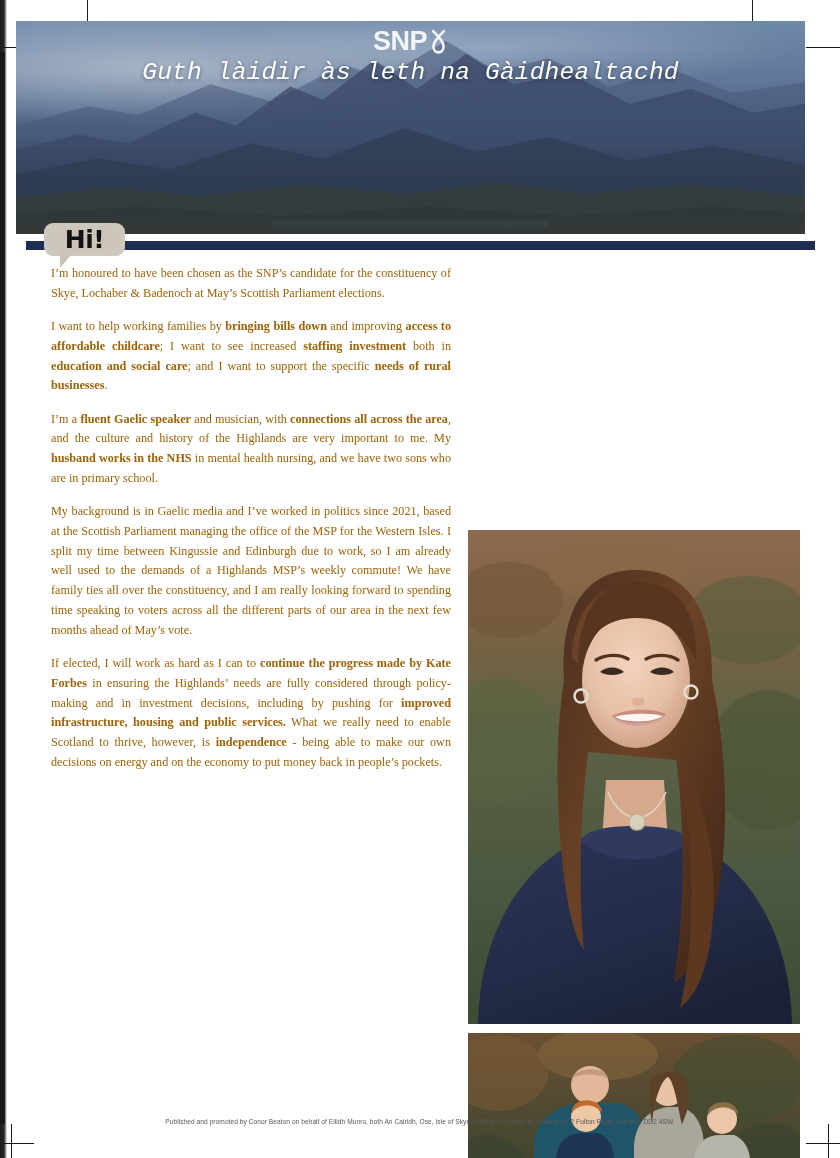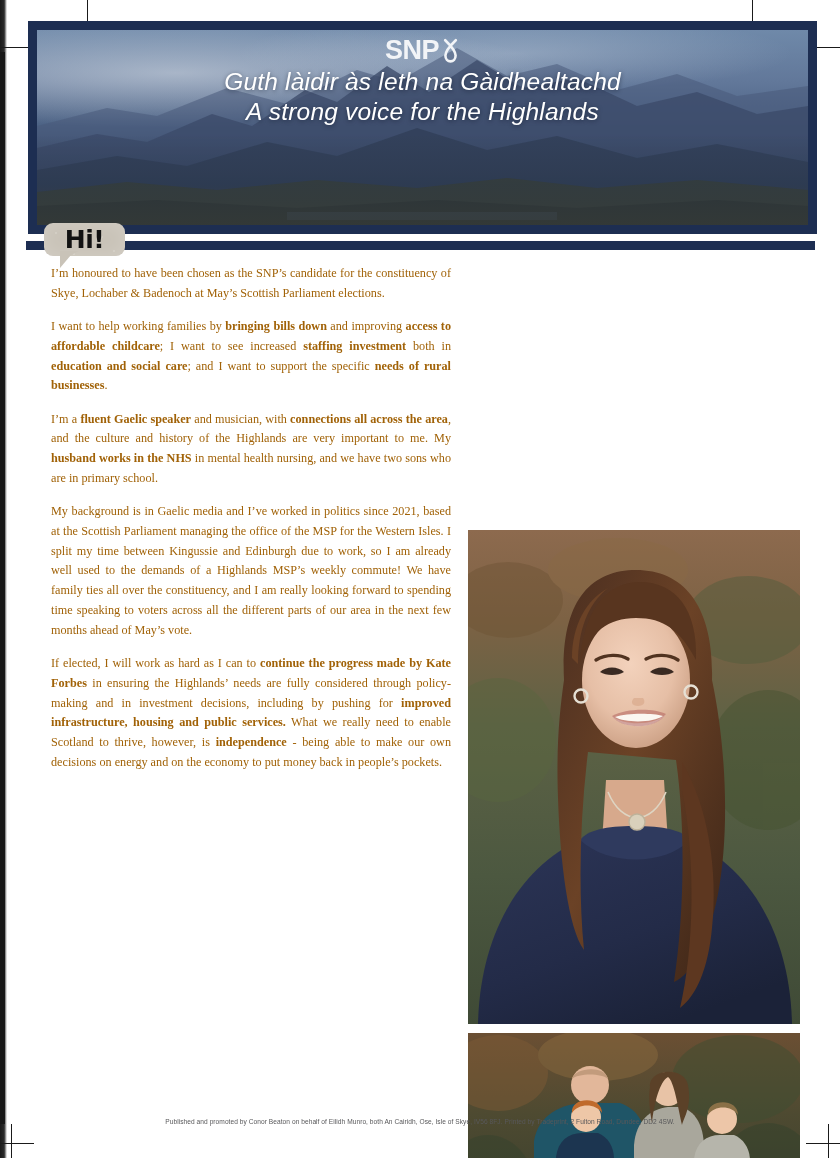--- a/index.html
+++ b/index.html
@@ -25,24 +25,23 @@
   .cm-bl-h { left: 0; top: 1143px; }
   .cm-br-v { left: 828px; top: 1124px; }
   .cm-br-h { left: 806px; top: 1143px; }
   .edge-left { position: absolute; left: 0; top: 0; width: 7px; height: 1158px;
                background: linear-gradient(90deg,#191919 0%, #2a2a2a 60%, #ffffff 100%); }
   .edge-left-2 { position: absolute; left: 0; top: 52px; width: 5px; height: 1072px; background:#171717; }
 
   
   .header-wrap {
     position: absolute;
-    left: 28px; top: 21px;
+    left: 16px; top: 21px;
     width: 789px; height: 213px;
     background: #1d2e52;
-    padding: 9px;
   }
   .header-photo {
     position: relative;
     width: 100%; height: 100%;
     overflow: hidden;
     background:
       radial-gradient(ellipse 70% 40% at 18% 22%, rgba(225,230,236,.55), rgba(225,230,236,0) 70%),
       radial-gradient(ellipse 50% 28% at 62% 12%, rgba(200,212,226,.40), rgba(200,212,226,0) 72%),
       linear-gradient(180deg, #6f89a9 0%, #62789a 26%, #4e6486 48%, #3b4e6c 64%, #33435d 78%, #3d4a53 100%);
   }
@@ -78,20 +77,21 @@
   }
   .tagline {
     color: #ffffff;
     font-style: italic;
     font-size: 24.5px;
     line-height: 1.30;
     text-align: left;
     text-shadow: 0 1px 4px rgba(10,18,34,.5);
     margin-top: 2px;
     letter-spacing: .2px;
+    font-family: Liberation Mono, monospace;
   }
   .hdr-rule-white { position: absolute; left: 26px; top: 236px; width: 789px; height: 5px; background: #ffffff; }
   .hdr-rule-navy  { position: absolute; left: 26px; top: 241px; width: 789px; height: 9px; background: #1d2e52; }
 
   
   .hi-bubble {
     position: absolute; left: 44px; top: 223px; width: 81px; height: 33px;
     background: #c9c3b8; border-radius: 9px; z-index: 5;
     display: flex; align-items: center; justify-content: center;
     box-shadow: inset 0 0 18px rgba(255,255,255,.18);
@@ -187,21 +187,20 @@
     <div class="hdr-content">
       <div class="snp-logo">
         <span>SNP</span>
         <svg class="snp-mark" viewBox="0 0 19 27">
           <path d="M4.2,3.2 C4.2,3.2 14.6,13.2 14.6,18.6 C14.6,22.1 12.2,24.4 9.5,24.4 C6.8,24.4 4.4,22.1 4.4,18.6 C4.4,13.2 14.8,3.2 14.8,3.2" fill="none" stroke="#f2f4f7" stroke-width="2.6" stroke-linecap="round"></path>
         </svg>
       </div>
 
 
       <div class="tagline">Guth làidir às leth na Gàidhealtachd</div>
-      <div class="tagline" style="margin-top:-2px">A strong voice for the Highlands</div>
     </div>
   </div>
 </div>
 <div class="hdr-rule-white"></div>
 <div class="hdr-rule-navy"></div>
 
 <div class="hi-bubble">
   <div class="noise"></div>
   <span class="hi-text">Hi!</span>
   <div class="tip"></div>

